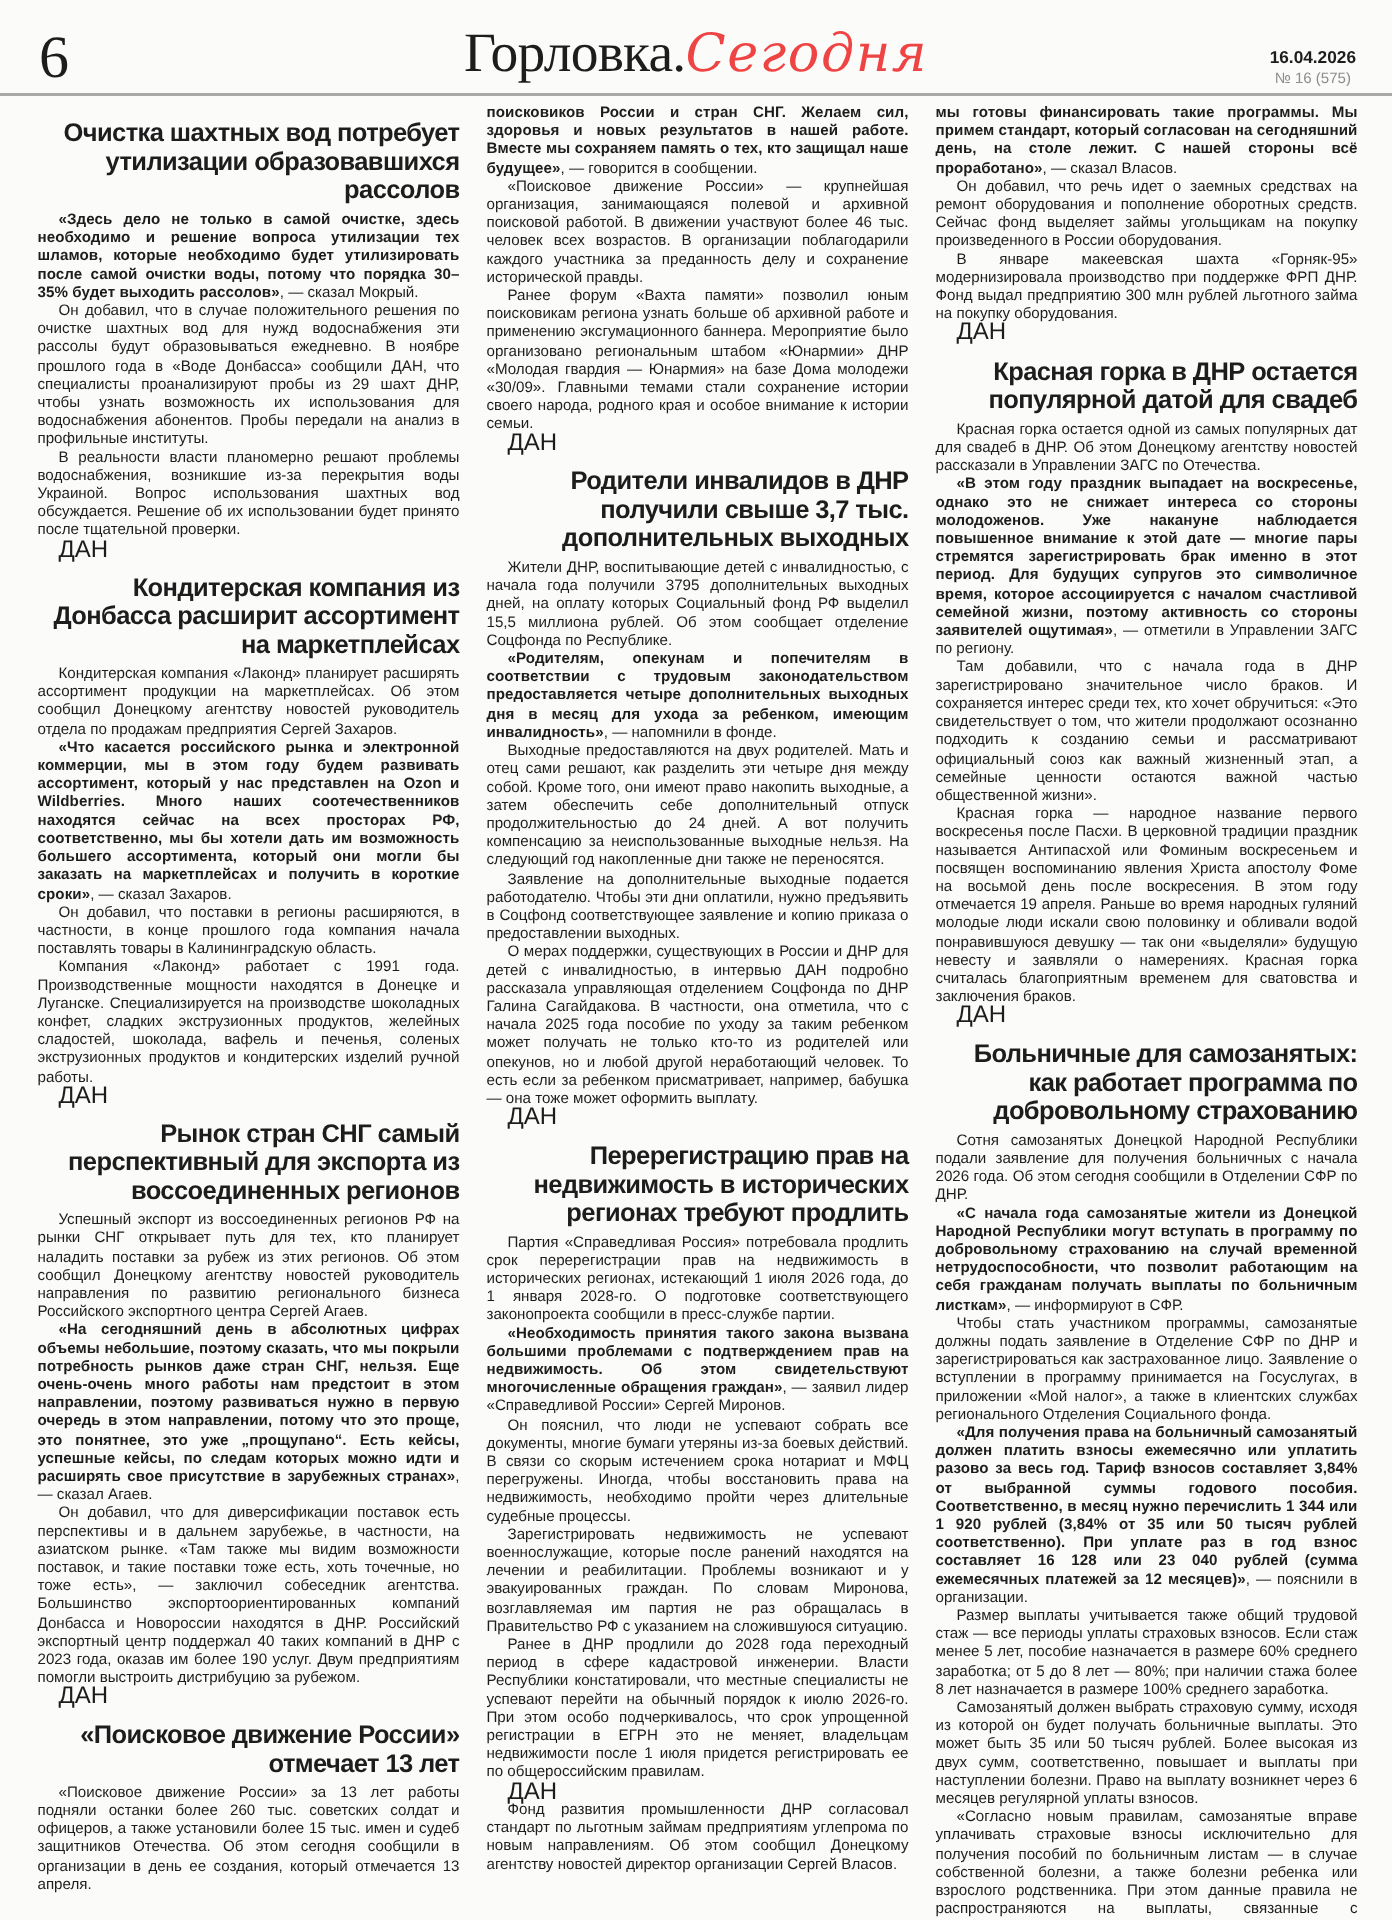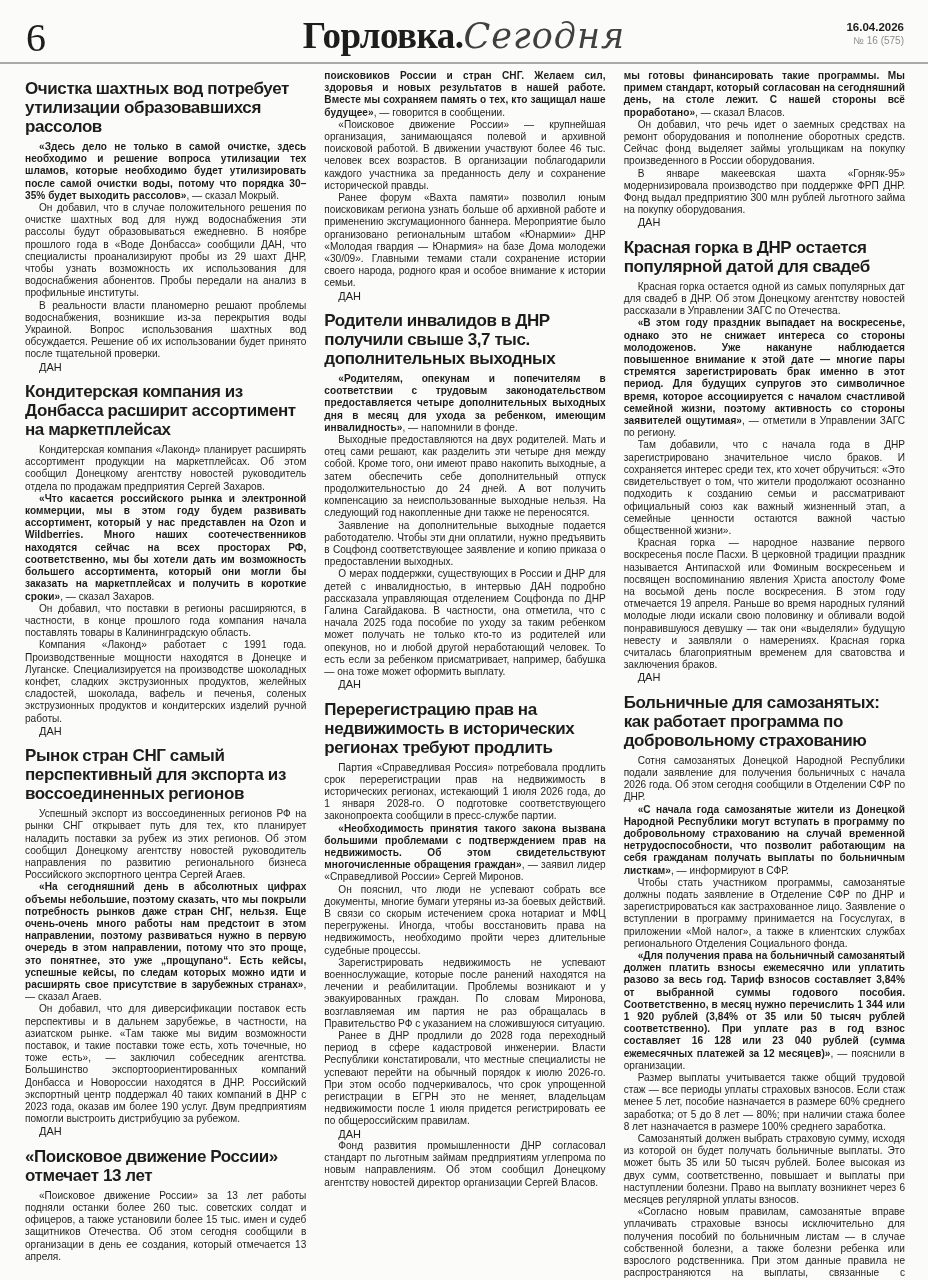--- a/index.html
+++ b/index.html
@@ -19,51 +19,51 @@
     position:absolute;left:26px;top:18px;
     font-family:"Liberation Serif",serif;
     font-size:40px;line-height:1;font-weight:400;
   }
   .masthead{
     position:absolute;left:0;right:0;top:14px;
     text-align:center;white-space:nowrap;
   }
   .masthead .main{
     font-family:"Liberation Serif",serif;
-    font-weight:700;font-size:37px;letter-spacing:-0.5px;
+    font-weight:400;font-size:37px;letter-spacing:-0.5px;
   }
   .masthead .script{
     font-family:"DejaVu Serif",serif;
     font-style:italic;font-size:35px;letter-spacing:1px;
-    color:#404040;
+    color:#ef4444;
   }
   .issue{
-    position:absolute;right:24px;top:20px;text-align:right;
+    position:absolute;right:24px;top:32px;text-align:center;
   }
   .issue .date{font-weight:700;font-size:11.5px;line-height:14px;}
   .issue .num{color:#8d8d8d;font-size:10px;line-height:13px;}
   
   main{
     display:grid;grid-template-columns:repeat(3,1fr);
     gap:0 18px;padding:6px 23px 0 25px;
   }
   .col{min-width:0;}
   .headline{
     font-weight:700;font-size:17px;line-height:19px;
-    text-align:left;letter-spacing:-0.4px;
+    text-align:right;letter-spacing:-0.4px;
     margin:9px 0 5px 0;
   }
   .para{
     margin:0;font-size:10.1px;line-height:12.2px;
     text-align:justify;text-indent:14px;
   }
   .para.cont{text-indent:0;}
   .para b{letter-spacing:0.05px;}
   .sig{
-    margin:0;font-size:11px;line-height:12.4px;text-indent:14px;
+    margin:0;font-size:16px;line-height:12.4px;text-indent:14px;
   }
 </style>
 </head>
 <body>
 
 <header>
   <div class="page-number">6</div>
   <div class="masthead">
     <span class="main">Горловка.</span><span class="script">Сегодня</span>
   </div>
@@ -93,20 +93,21 @@
       <p class="sig">ДАН</p>
       <h2 class="headline">«Поисковое движение России» отмечает 13 лет</h2>
       <p class="para"><span>«Поисковое движение России» за 13 лет работы подняли останки более 260 тыс. советских солдат и офицеров, а также установили более 15 тыс. имен и судеб защитников Отечества. Об этом сегодня сообщили в организации в день ее создания, который отмечается 13 апреля.</span></p>
     </div>
     <div class="col">
       <p class="para cont"><b>поисковиков России и стран СНГ. Желаем сил, здоровья и новых результатов в нашей работе. Вместе мы сохраняем память о тех, кто защищал наше будущее»</b><span>, — говорится в сообщении.</span></p>
       <p class="para"><span>«Поисковое движение России» — крупнейшая организация, занимающаяся полевой и архивной поисковой работой. В движении участвуют более 46 тыс. человек всех возрастов. В организации поблагодарили каждого участника за преданность делу и сохранение исторической правды.</span></p>
       <p class="para"><span>Ранее форум «Вахта памяти» позволил юным поисковикам региона узнать больше об архивной работе и применению эксгумационного баннера. Мероприятие было организовано региональным штабом «Юнармии» ДНР «Молодая гвардия — Юнармия» на базе Дома молодежи «30/09». Главными темами стали сохранение истории своего народа, родного края и особое внимание к истории семьи.</span></p>
       <p class="sig">ДАН</p>
       <h2 class="headline">Родители инвалидов в ДНР получили свыше 3,7 тыс. дополнительных выходных</h2>
+      <p class="para"><span>Жители ДНР, воспитывающие детей с инвалидностью, с начала года получили 3795 дополнительных выходных дней, на оплату которых Социальный фонд РФ выделил 15,5 миллиона рублей. Об этом сообщает отделение Соцфонда по Республике.</span></p>
       <p class="para"><b>«Родителям, опекунам и попечителям в соответствии с трудовым законодательством предоставляется четыре дополнительных выходных дня в месяц для ухода за ребенком, имеющим инвалидность»</b><span>, — напомнили в фонде.</span></p>
       <p class="para"><span>Выходные предоставляются на двух родителей. Мать и отец сами решают, как разделить эти четыре дня между собой. Кроме того, они имеют право накопить выходные, а затем обеспечить себе дополнительный отпуск продолжительностью до 24 дней. А вот получить компенсацию за неиспользованные выходные нельзя. На следующий год накопленные дни также не переносятся.</span></p>
       <p class="para"><span>Заявление на дополнительные выходные подается работодателю. Чтобы эти дни оплатили, нужно предъявить в Соцфонд соответствующее заявление и копию приказа о предоставлении выходных.</span></p>
       <p class="para"><span>О мерах поддержки, существующих в России и ДНР для детей с инвалидностью, в интервью ДАН подробно рассказала управляющая отделением Соцфонда по ДНР Галина Сагайдакова. В частности, она отметила, что с начала 2025 года пособие по уходу за таким ребенком может получать не только кто-то из родителей или опекунов, но и любой другой неработающий человек. То есть если за ребенком присматривает, например, бабушка — она тоже может оформить выплату.</span></p>
       <p class="sig">ДАН</p>
       <h2 class="headline">Перерегистрацию прав на недвижимость в исторических регионах требуют продлить</h2>
       <p class="para"><span>Партия «Справедливая Россия» потребовала продлить срок перерегистрации прав на недвижимость в исторических регионах, истекающий 1 июля 2026 года, до 1 января 2028-го. О подготовке соответствующего законопроекта сообщили в пресс-службе партии.</span></p>
       <p class="para"><b>«Необходимость принятия такого закона вызвана большими проблемами с подтверждением прав на недвижимость. Об этом свидетельствуют многочисленные обращения граждан»</b><span>, — заявил лидер «Справедливой России» Сергей Миронов.</span></p>
       <p class="para"><span>Он пояснил, что люди не успевают собрать все документы, многие бумаги утеряны из-за боевых действий. В связи со скорым истечением срока нотариат и МФЦ перегружены. Иногда, чтобы восстановить права на недвижимость, необходимо пройти через длительные судебные процессы.</span></p>
       <p class="para"><span>Зарегистрировать недвижимость не успевают военнослужащие, которые после ранений находятся на лечении и реабилитации. Проблемы возникают и у эвакуированных граждан. По словам Миронова, возглавляемая им партия не раз обращалась в Правительство РФ с указанием на сложившуюся ситуацию.</span></p>

